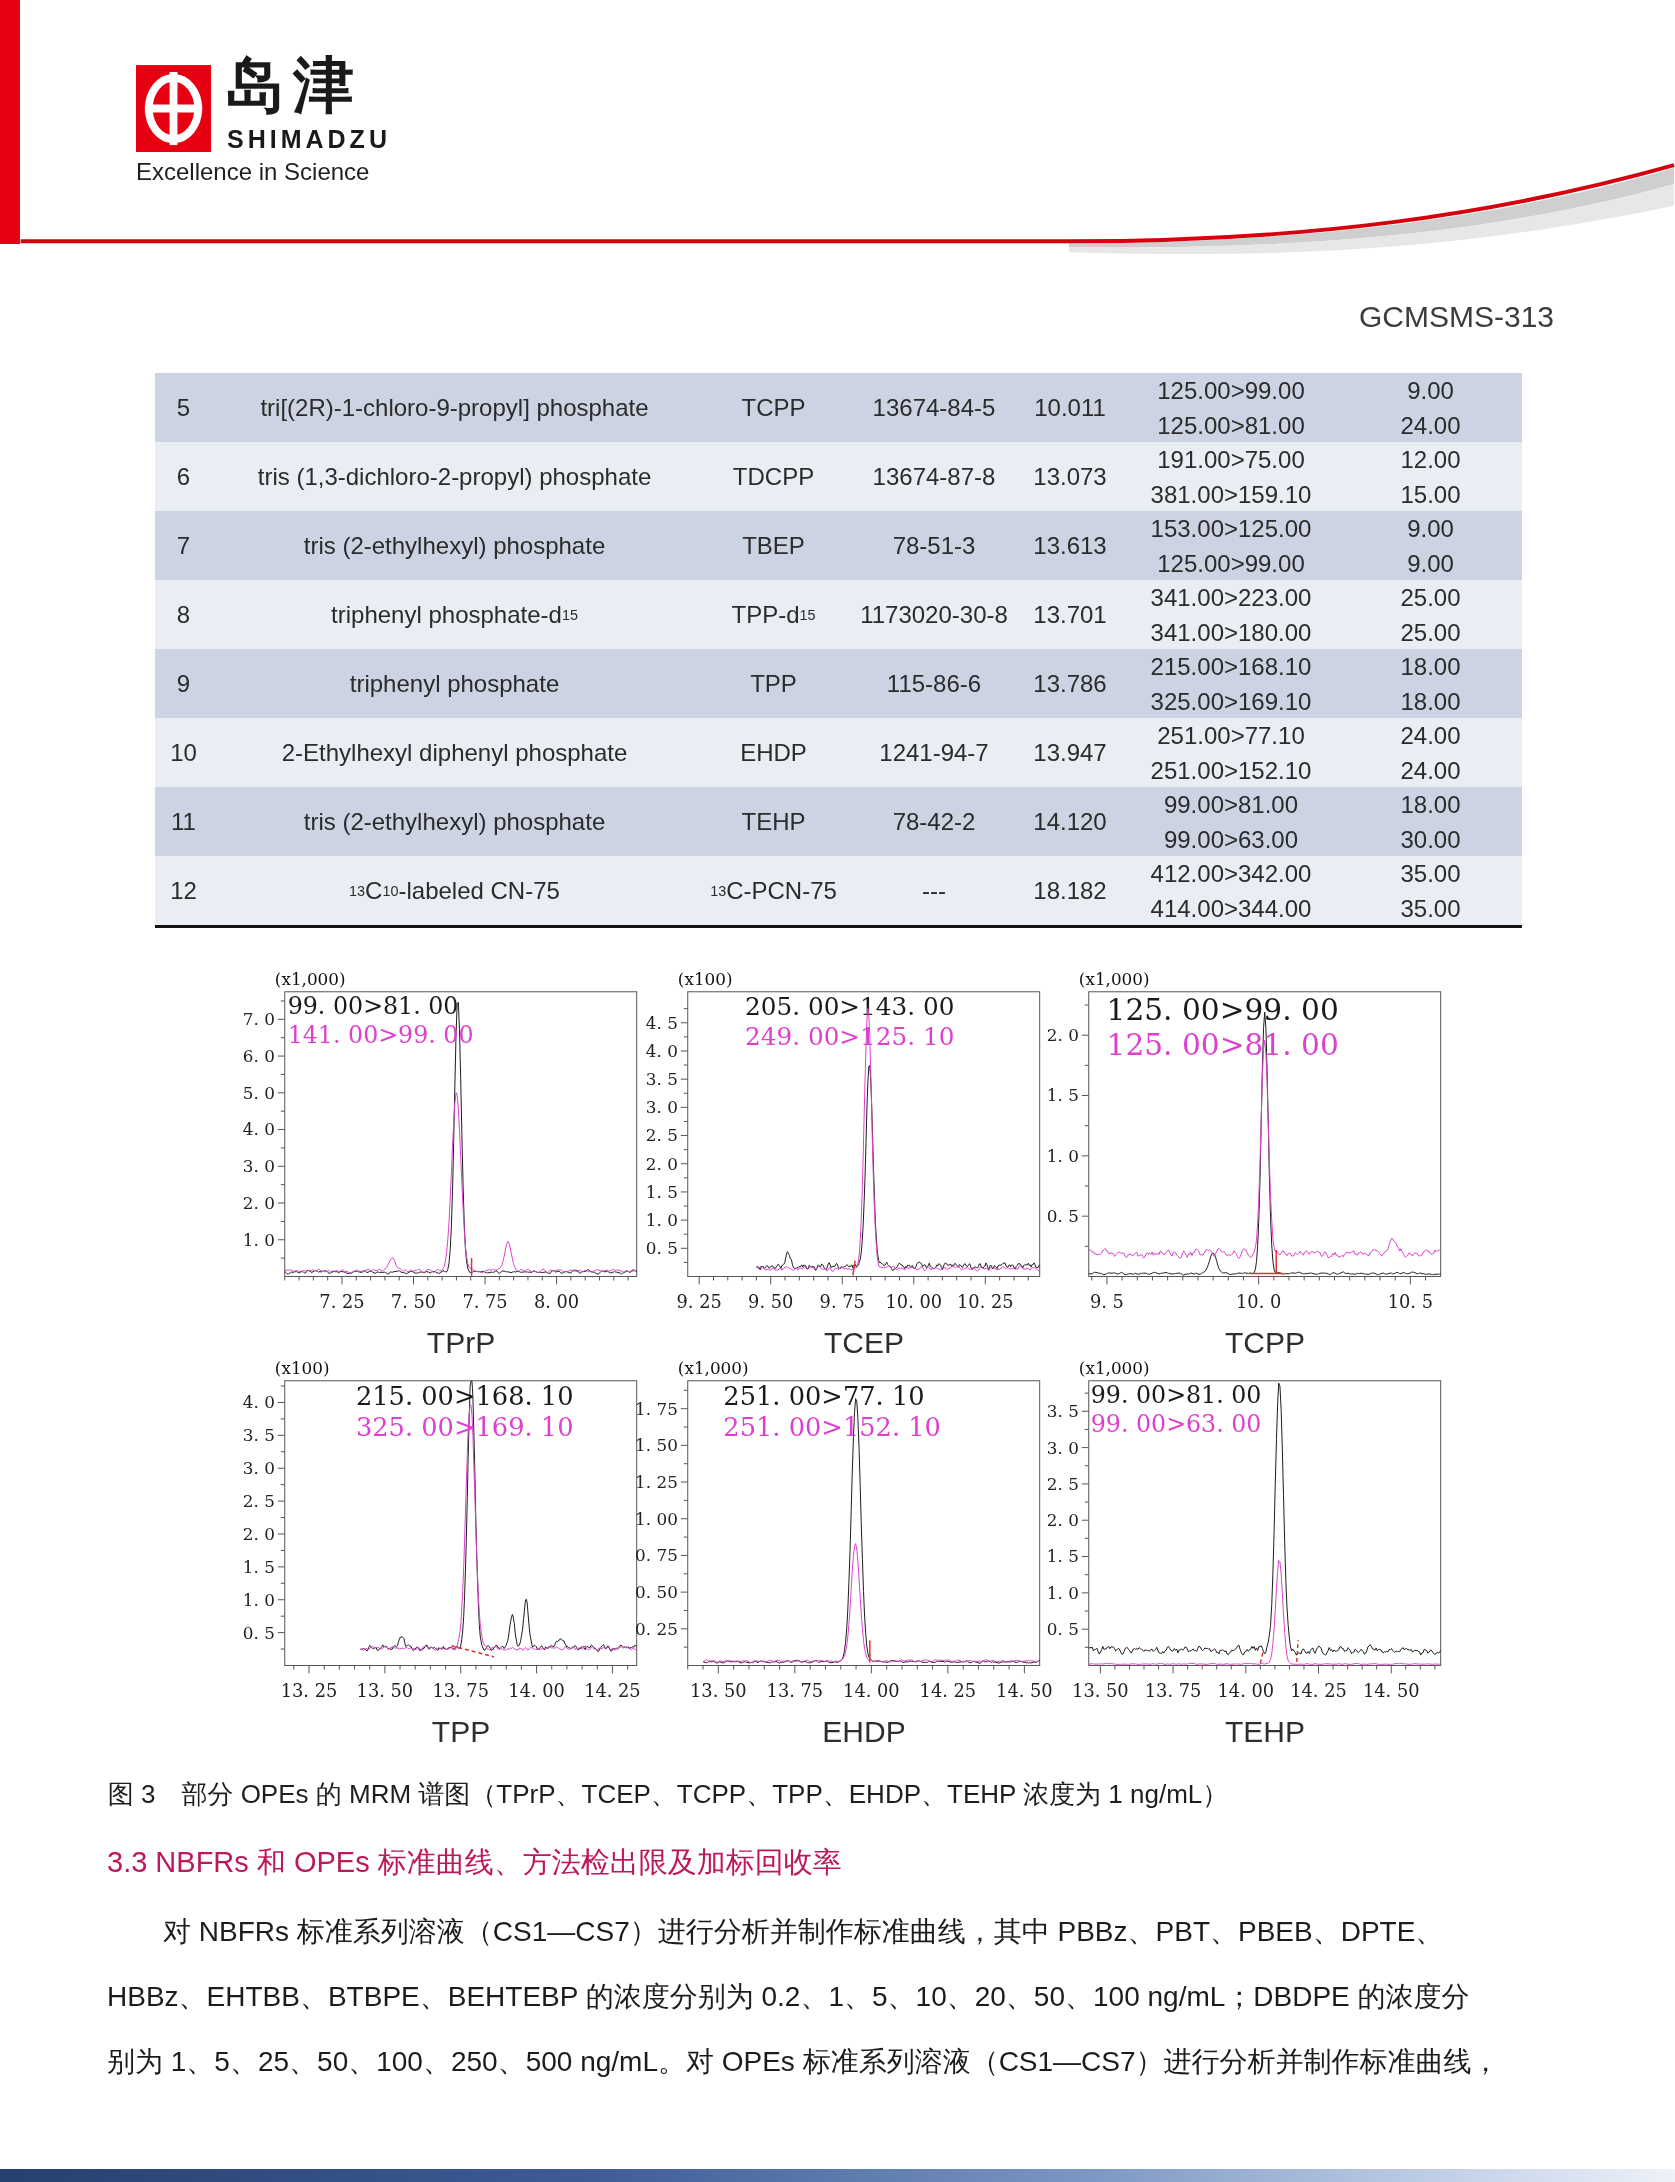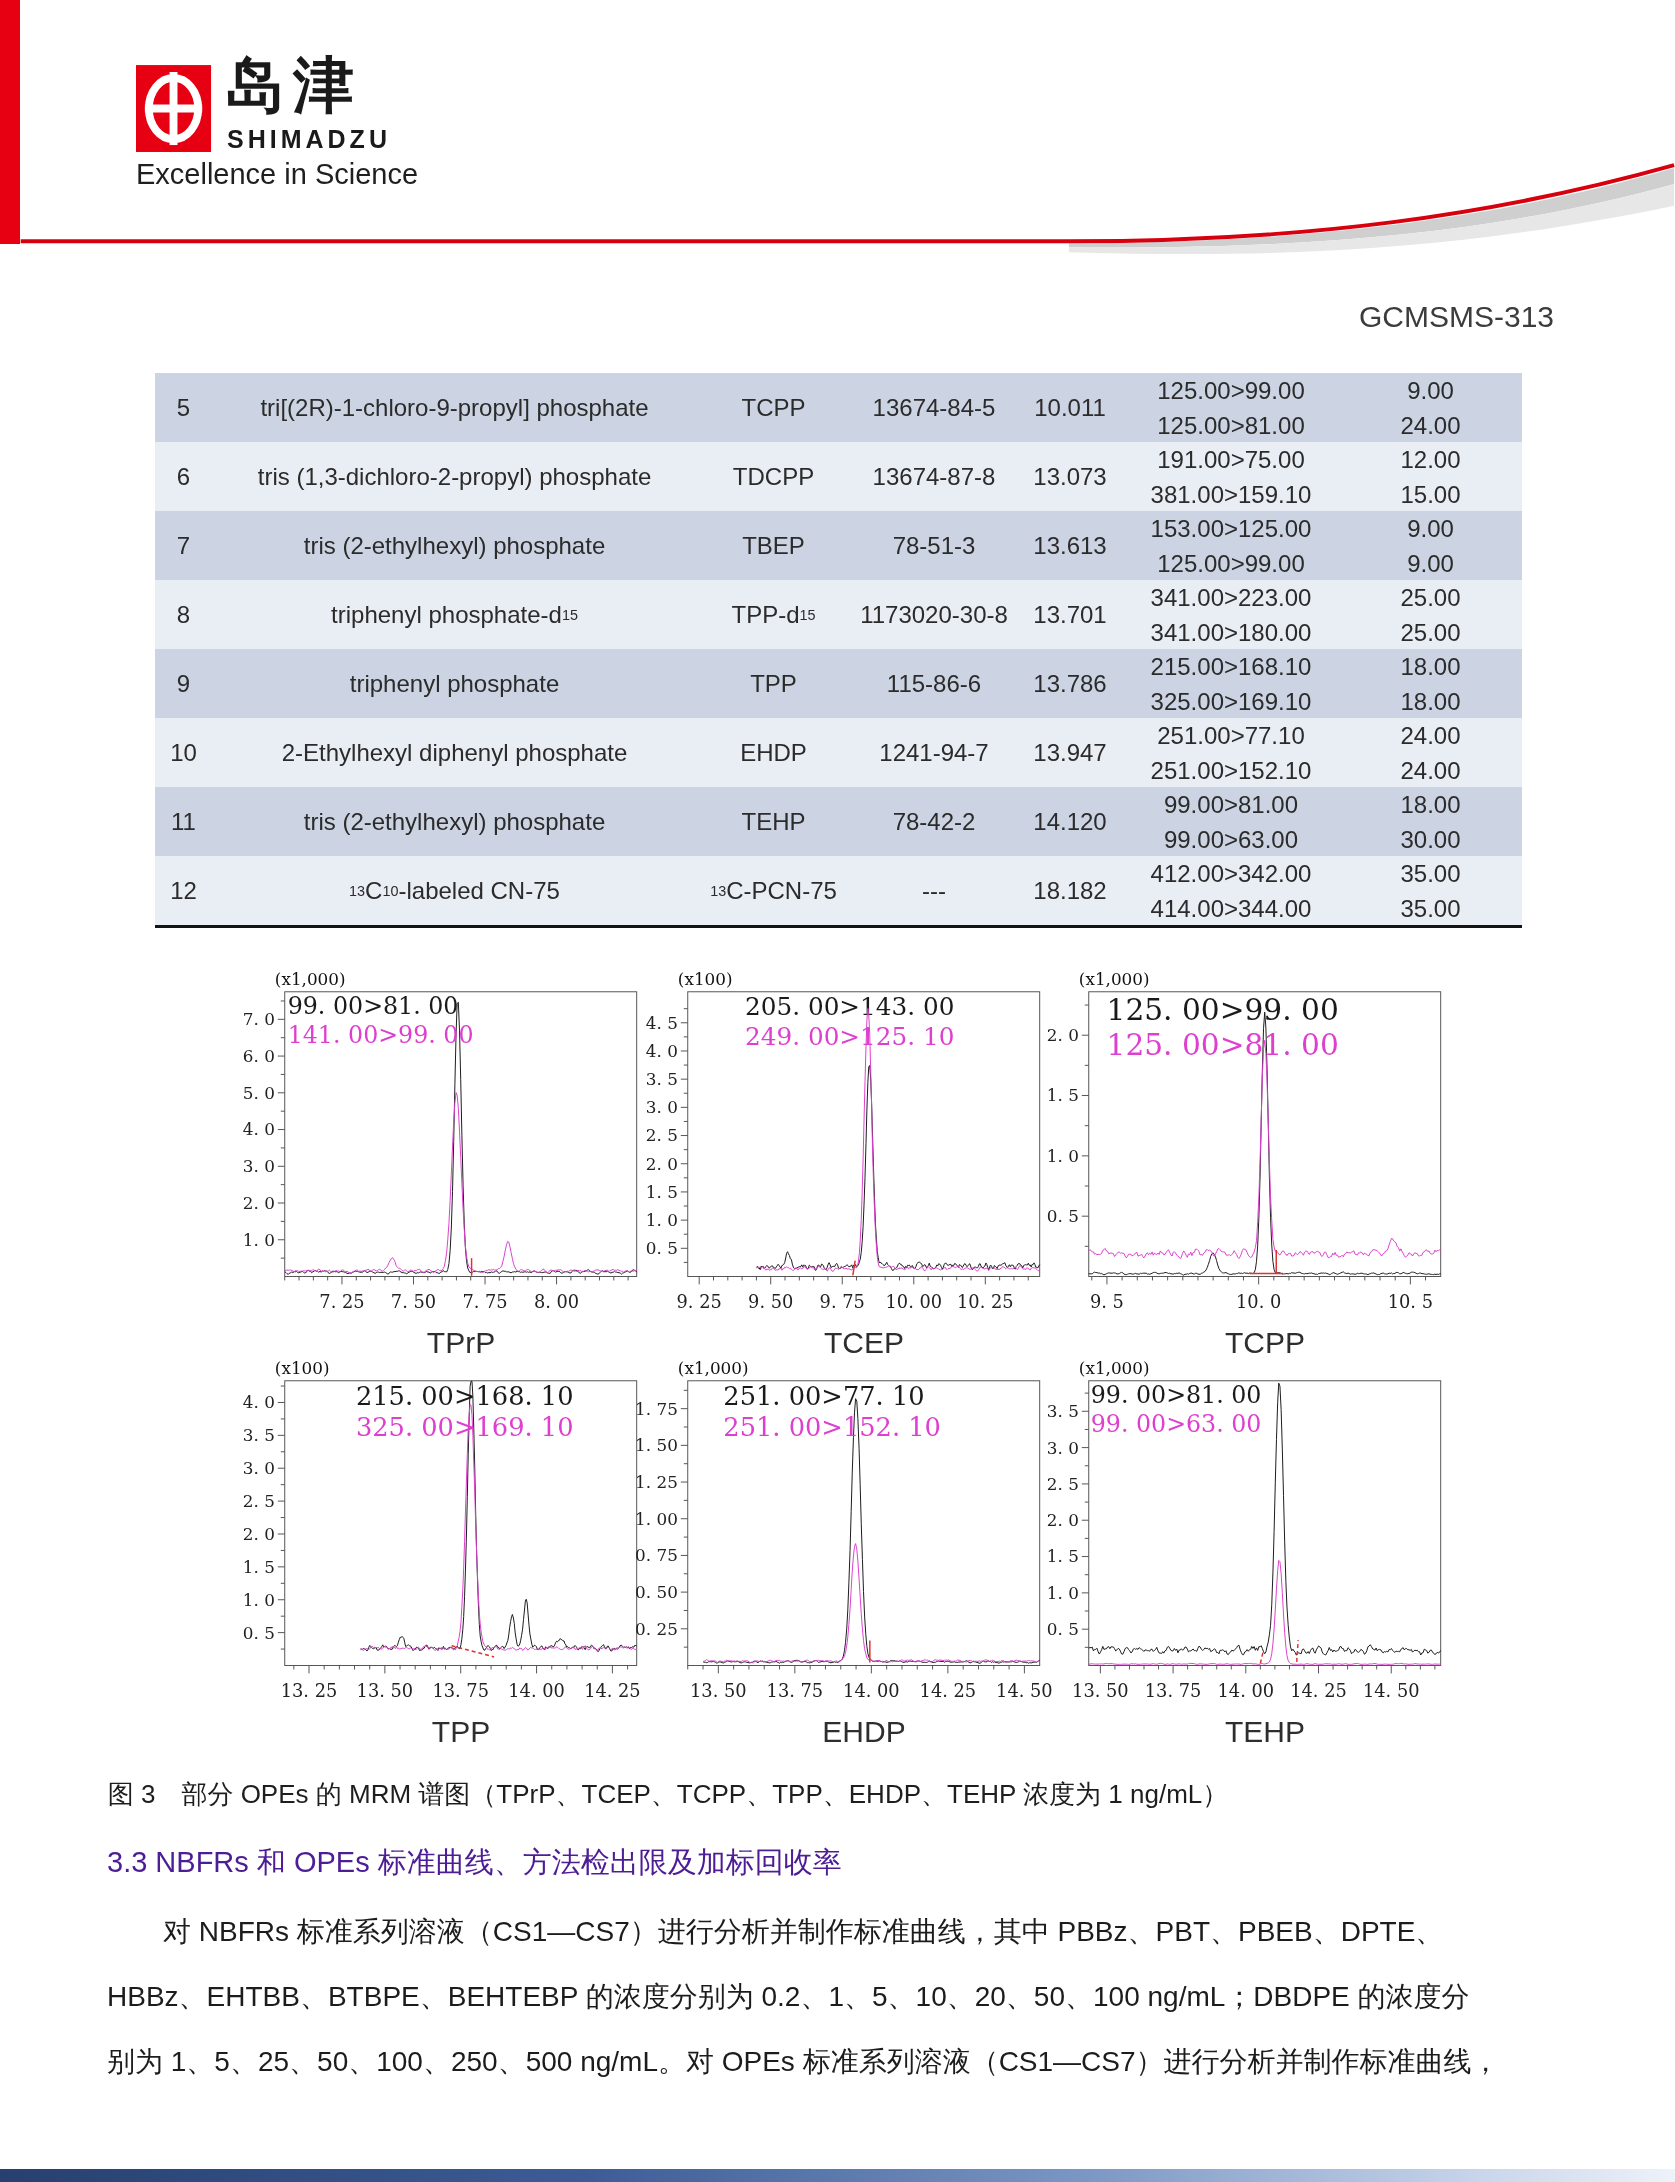--- a/index.html
+++ b/index.html
@@ -6,21 +6,21 @@
   body{
     width:1675px;height:2182px;position:relative;background:#ffffff;
     font-family:"Liberation Sans",sans-serif;overflow:hidden;color:#222;
   }
   
   #left-bar{position:absolute;left:0;top:0;width:20px;height:244px;background:#e60012;}
   #header-svg{position:absolute;left:0;top:0;}
   #logo-svg{position:absolute;left:136px;top:65px;}
   #brand-cjk{position:absolute;left:224px;top:55px;font-size:61px;font-weight:700;letter-spacing:8px;color:#1a1a1a;line-height:1;}
   #brand-latin{position:absolute;left:227px;top:125px;font-size:25px;font-weight:700;letter-spacing:4px;color:#1a1a1a;}
-  #tagline{position:absolute;left:136px;top:158px;font-size:29px;color:#1f1f1f;}
+  #tagline{position:absolute;left:136px;top:158px;font-size:24px;color:#1f1f1f;}
   #doc-number{position:absolute;right:121px;top:300px;font-size:30px;color:#3c3c3c;}
   
   #opes-table{position:absolute;left:155px;top:373px;width:1367px;border-bottom:3px solid #141414;}
   .trow{display:flex;height:69px;font-size:24px;color:#2b2b2b;}
   .r0{background:#ccd3e2;}
   .r1{background:#e9edf4;}
   .c{display:flex;align-items:center;justify-content:center;text-align:center;}
   .c.num{width:57px;}
   .c.name{width:485px;}
   .c.abbr{width:153px;}
@@ -29,21 +29,21 @@
   .c.mrm{width:218px;flex-direction:column;}
   .c.ce{width:181px;flex-direction:column;}
   .line{height:35px;line-height:35px;}
   sub{font-size:60%;}
   sup{font-size:60%;}
   
   .chart-cell{position:absolute;width:426px;}
   .chart-title{width:376px;padding-left:50px;text-align:center;font-size:30px;color:#2e2e2e;margin-top:2px;}
   
   #figure-caption{position:absolute;left:0;top:1777px;width:1336px;text-align:center;font-size:26px;color:#1e1e1e;}
-  #section-heading{position:absolute;left:107px;top:1843px;font-size:29px;color:#4c1d95;}
+  #section-heading{position:absolute;left:107px;top:1843px;font-size:29px;color:#be185d;}
   #body-paragraph{position:absolute;left:107px;top:1899px;width:1475px;font-size:28px;color:#1c1c1c;}
   .pline{height:65px;line-height:65px;white-space:nowrap;}
   #footer-bar{position:absolute;left:0;bottom:0;width:100%;height:13px;
     background:linear-gradient(90deg,#27406f 0%,#3d5c96 35%,#7c97c4 65%,#c7d4ea 88%,#eef2f9 100%);}
 </style>
 </head>
 <body>
 
 <div id="left-bar"></div>
 <svg id="header-svg" width="1675" height="356" viewBox="0 0 1692 360">

